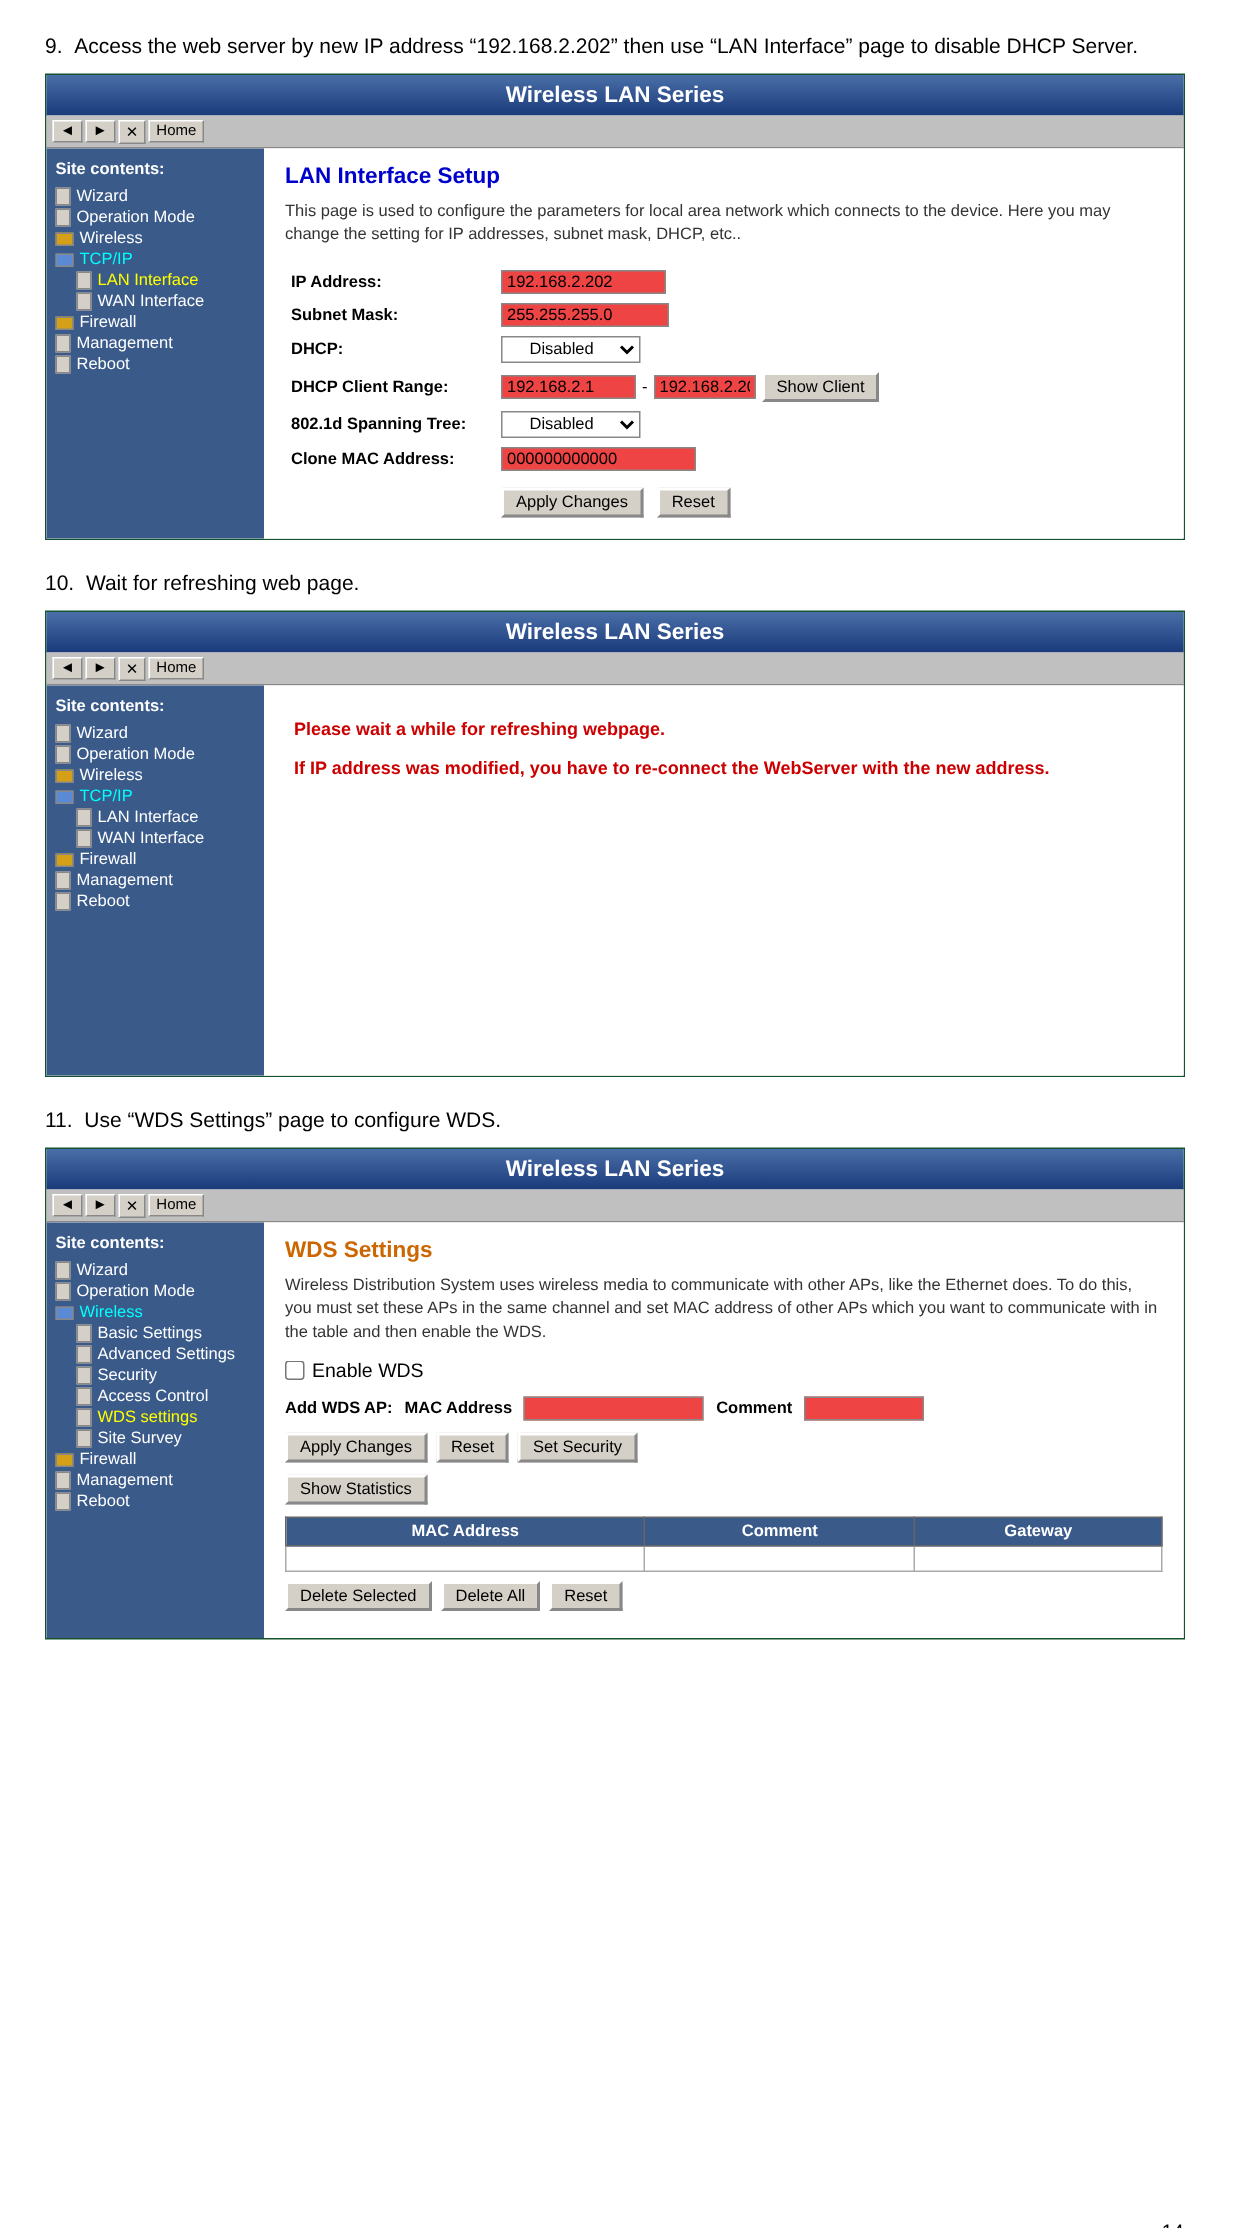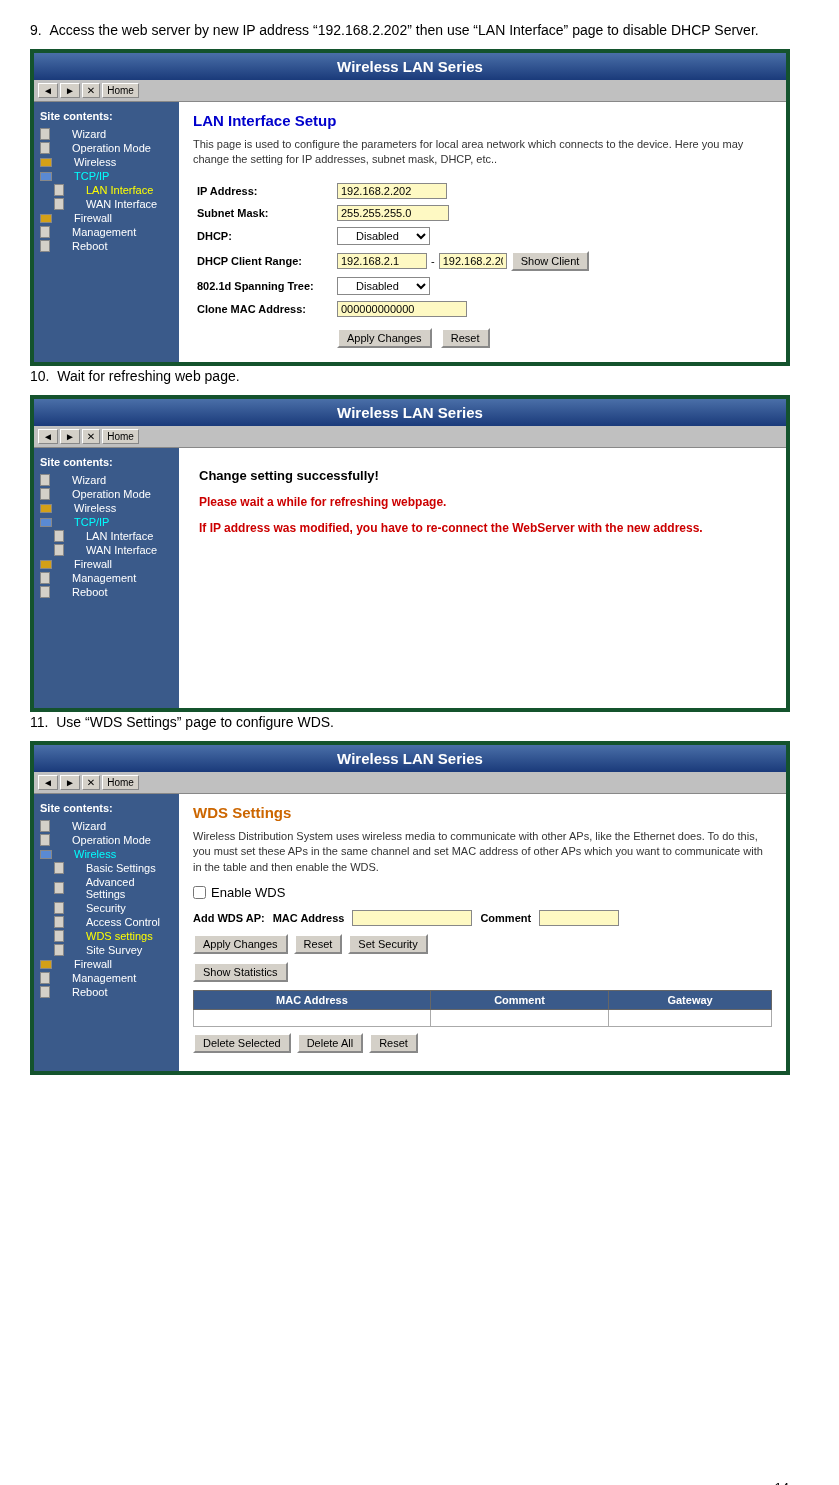--- a/index.html
+++ b/index.html
@@ -11,21 +11,22 @@
       min-height: 1485px;
       padding: 20px 30px;
       color: #000;
     }
     .step-text {
       margin-bottom: 8px;
       font-size: 14px;
       line-height: 1.5;
     }
     .browser-frame {
-      border: 4px solid #14532d;
+      border: 1px solid #14532d;
+      margin-bottom: 18px;
       width: 760px;
     }
     .browser-titlebar {
       background: linear-gradient(to bottom, #4a6fa8, #1a3a7a);
       color: #fff;
       text-align: center;
       font-size: 15px;
       font-weight: bold;
       padding: 5px 0;
       font-family: Arial, sans-serif;
@@ -61,21 +62,21 @@
     }
     .sidebar-title {
       color: #fff;
       font-size: 11px;
       font-weight: bold;
       margin-bottom: 6px;
     }
     .sidebar-item {
       display: flex;
       align-items: center;
-      gap: 20px;
+      gap: 2px;
       margin-bottom: 2px;
     }
     .sidebar-link {
       color: #fff;
       font-size: 11px;
       text-decoration: none;
     }
     .sidebar-link.active {
       color: #ffff00;
     }
@@ -114,21 +115,21 @@
     .form-label {
       font-weight: bold;
       color: #000;
       white-space: nowrap;
       width: 140px;
     }
     .form-input {
       border: 1px solid #888;
       padding: 1px 3px;
       font-size: 11px;
-      background: #fef9c3;
+      background: #ef4444;
     }
     .form-select {
       border: 1px solid #888;
       padding: 1px 14px;
       font-size: 11px;
       background: #fff;
     }
     .form-btn {
       background: #d4d0c8;
       border: 2px solid;
@@ -427,21 +428,20 @@
           <span class="doc-icon"></span>
           <a class="sidebar-link">Management</a>
         </div>
         <div class="sidebar-item">
           <span class="doc-icon"></span>
           <a class="sidebar-link">Reboot</a>
         </div>
       </div>
 
       <div class="main-content success-box">
-        <div class="success-title">Change setting successfully!</div>
         <div class="success-msg">Please wait a while for refreshing webpage.</div>
         <div class="success-note">If IP address was modified, you have to re-connect the WebServer with the new address.</div>
       </div>
     </div>
   </div>
 
   <p class="step-text">
     <span>11.</span>&nbsp;&nbsp;<span>Use “WDS Settings” page to configure WDS.</span>
   </p>
 

